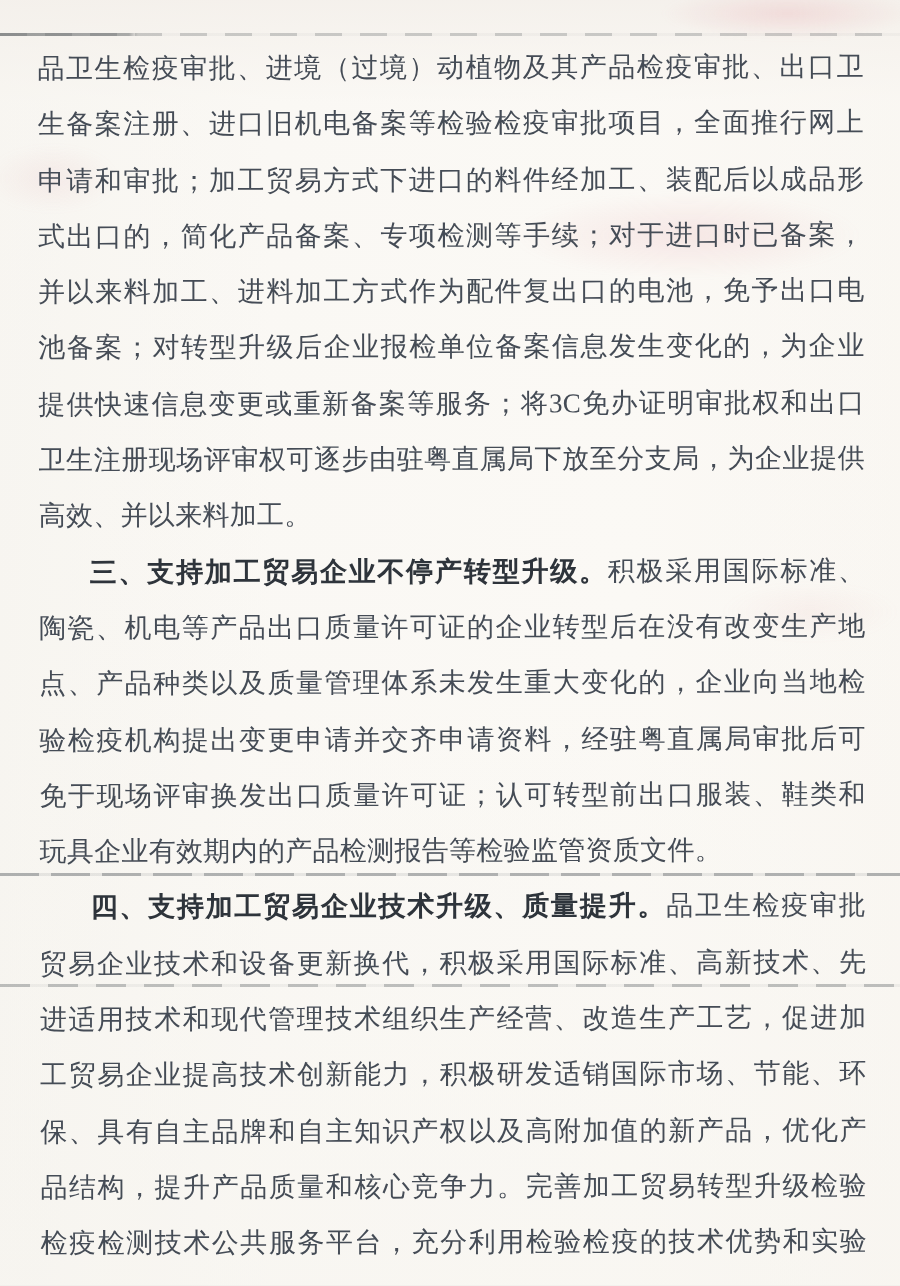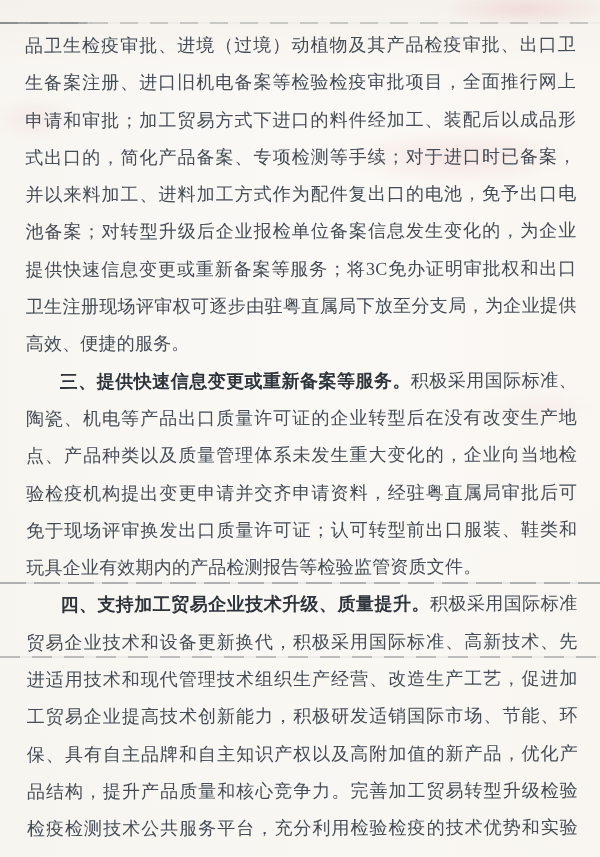--- a/index.html
+++ b/index.html
@@ -110,28 +110,28 @@
 
   <div class="textblock">
     <div class="line"><span>品卫生检疫审批、进境（过境）动植物及其产品检疫审批、出口卫</span></div>
     <div class="line"><span>生备案注册、进口旧机电备案等检验检疫审批项目，全面推行网上</span></div>
     <div class="line"><span>申请和审批；加工贸易方式下进口的料件经加工、装配后以成品形</span></div>
     <div class="line"><span>式出口的，简化产品备案、专项检测等手续；对于进口时已备案，</span></div>
     <div class="line"><span>并以来料加工、进料加工方式作为配件复出口的电池，免予出口电</span></div>
     <div class="line"><span>池备案；对转型升级后企业报检单位备案信息发生变化的，为企业</span></div>
     <div class="line"><span>提供快速信息变更或重新备案等服务；将3C免办证明审批权和出口</span></div>
     <div class="line"><span>卫生注册现场评审权可逐步由驻粤直属局下放至分支局，为企业提供</span></div>
-    <div class="line end"><span>高效、便捷的服务。</span></div>
-    <div class="line indent"><span class="hd">三、提供快速信息变更或重新备案等服务。</span><span>积极采用国际标准、</span></div>
+    <div class="line end"><span>高效、并以来料加工。</span></div>
+    <div class="line indent"><span class="hd">三、支持加工贸易企业不停产转型升级。</span><span>积极采用国际标准、</span></div>
     <div class="line"><span>陶瓷、机电等产品出口质量许可证的企业转型后在没有改变生产地</span></div>
     <div class="line"><span>点、产品种类以及质量管理体系未发生重大变化的，企业向当地检</span></div>
     <div class="line"><span>验检疫机构提出变更申请并交齐申请资料，经驻粤直属局审批后可</span></div>
     <div class="line"><span>免于现场评审换发出口质量许可证；认可转型前出口服装、鞋类和</span></div>
     <div class="line end"><span>玩具企业有效期内的产品检测报告等检验监管资质文件。</span></div>
-    <div class="line indent"><span class="hd">四、支持加工贸易企业技术升级、质量提升。</span><span>积极采用国际标准</span></div>
+    <div class="line indent"><span class="hd">四、支持加工贸易企业技术升级、质量提升。</span><span>品卫生检疫审批</span></div>
     <div class="line"><span>贸易企业技术和设备更新换代，积极采用国际标准、高新技术、先</span></div>
     <div class="line"><span>进适用技术和现代管理技术组织生产经营、改造生产工艺，促进加</span></div>
     <div class="line"><span>工贸易企业提高技术创新能力，积极研发适销国际市场、节能、环</span></div>
     <div class="line"><span>保、具有自主品牌和自主知识产权以及高附加值的新产品，优化产</span></div>
     <div class="line"><span>品结构，提升产品质量和核心竞争力。完善加工贸易转型升级检验</span></div>
     <div class="line"><span>检疫检测技术公共服务平台，充分利用检验检疫的技术优势和实验</span></div>
   </div>
 
 </div>
 

